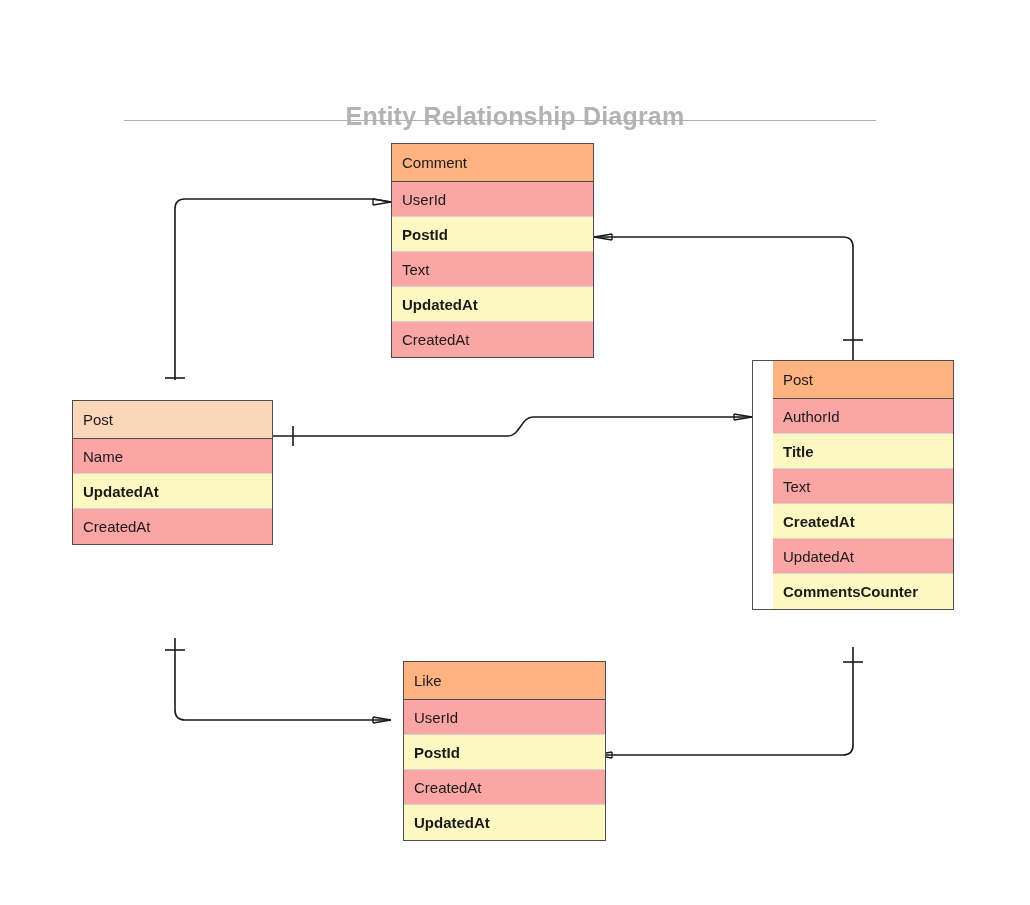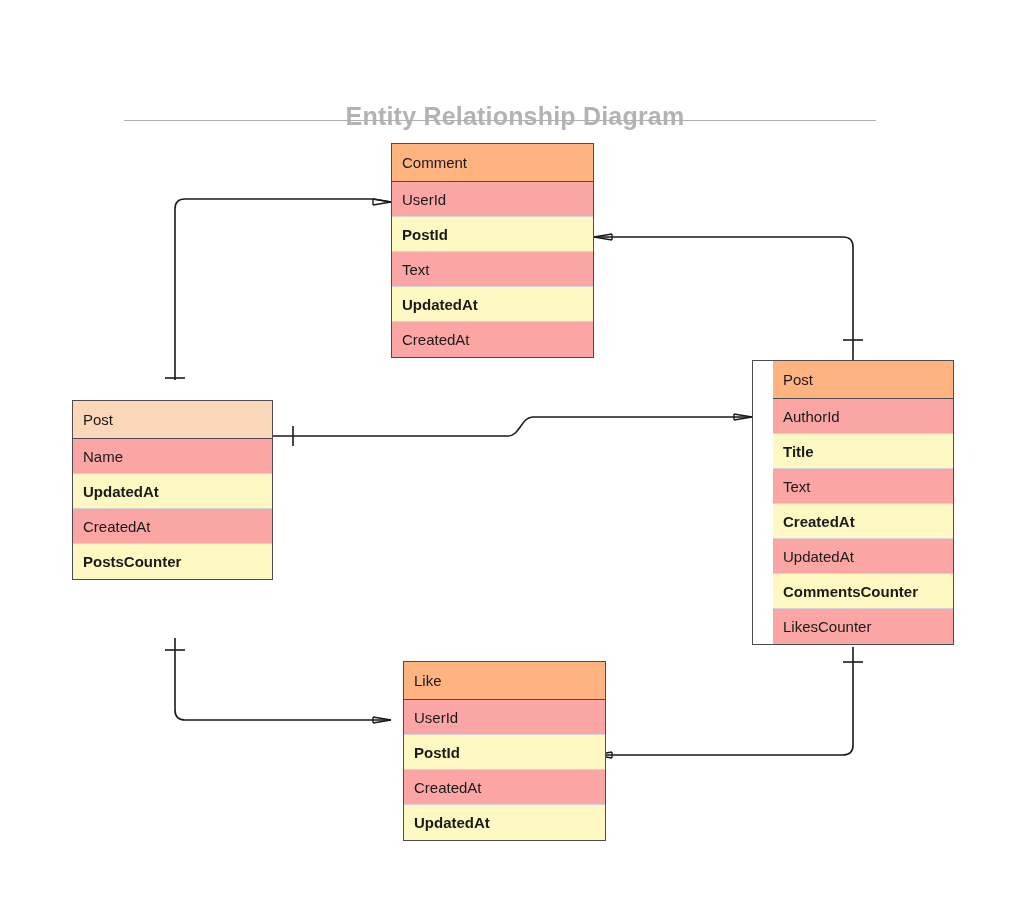--- a/index.html
+++ b/index.html
@@ -145,28 +145,26 @@
         <div class="attr odd">CreatedAt</div>
       </div>
       <div class="entity" style="left: 752px; top: 360px; width: 202px; padding-left: 20px;">
         <div class="entity-header shade-strong">Post</div>
         <div class="attr odd">AuthorId</div>
         <div class="attr even">Title</div>
         <div class="attr odd">Text</div>
         <div class="attr even">CreatedAt</div>
         <div class="attr odd">UpdatedAt</div>
         <div class="attr even">CommentsCounter</div>
-        <div class="attr odd">LikesCounter</div>
       </div>
       <div class="entity" style="left: 72px; top: 400px; width: 201px;">
         <div class="entity-header shade-soft">Post</div>
         <div class="attr odd">Name</div>
         <div class="attr even">UpdatedAt</div>
         <div class="attr odd">CreatedAt</div>
-        <div class="attr even">PostsCounter</div>
       </div>
       <div class="entity" style="left: 391px; top: 661px; width: 203px; margin-left: 12px;">
         <div class="entity-header shade-strong">Like</div>
         <div class="attr odd">UserId</div>
         <div class="attr even">PostId</div>
         <div class="attr odd">CreatedAt</div>
         <div class="attr even">UpdatedAt</div>
       </div>
     </div>
 

